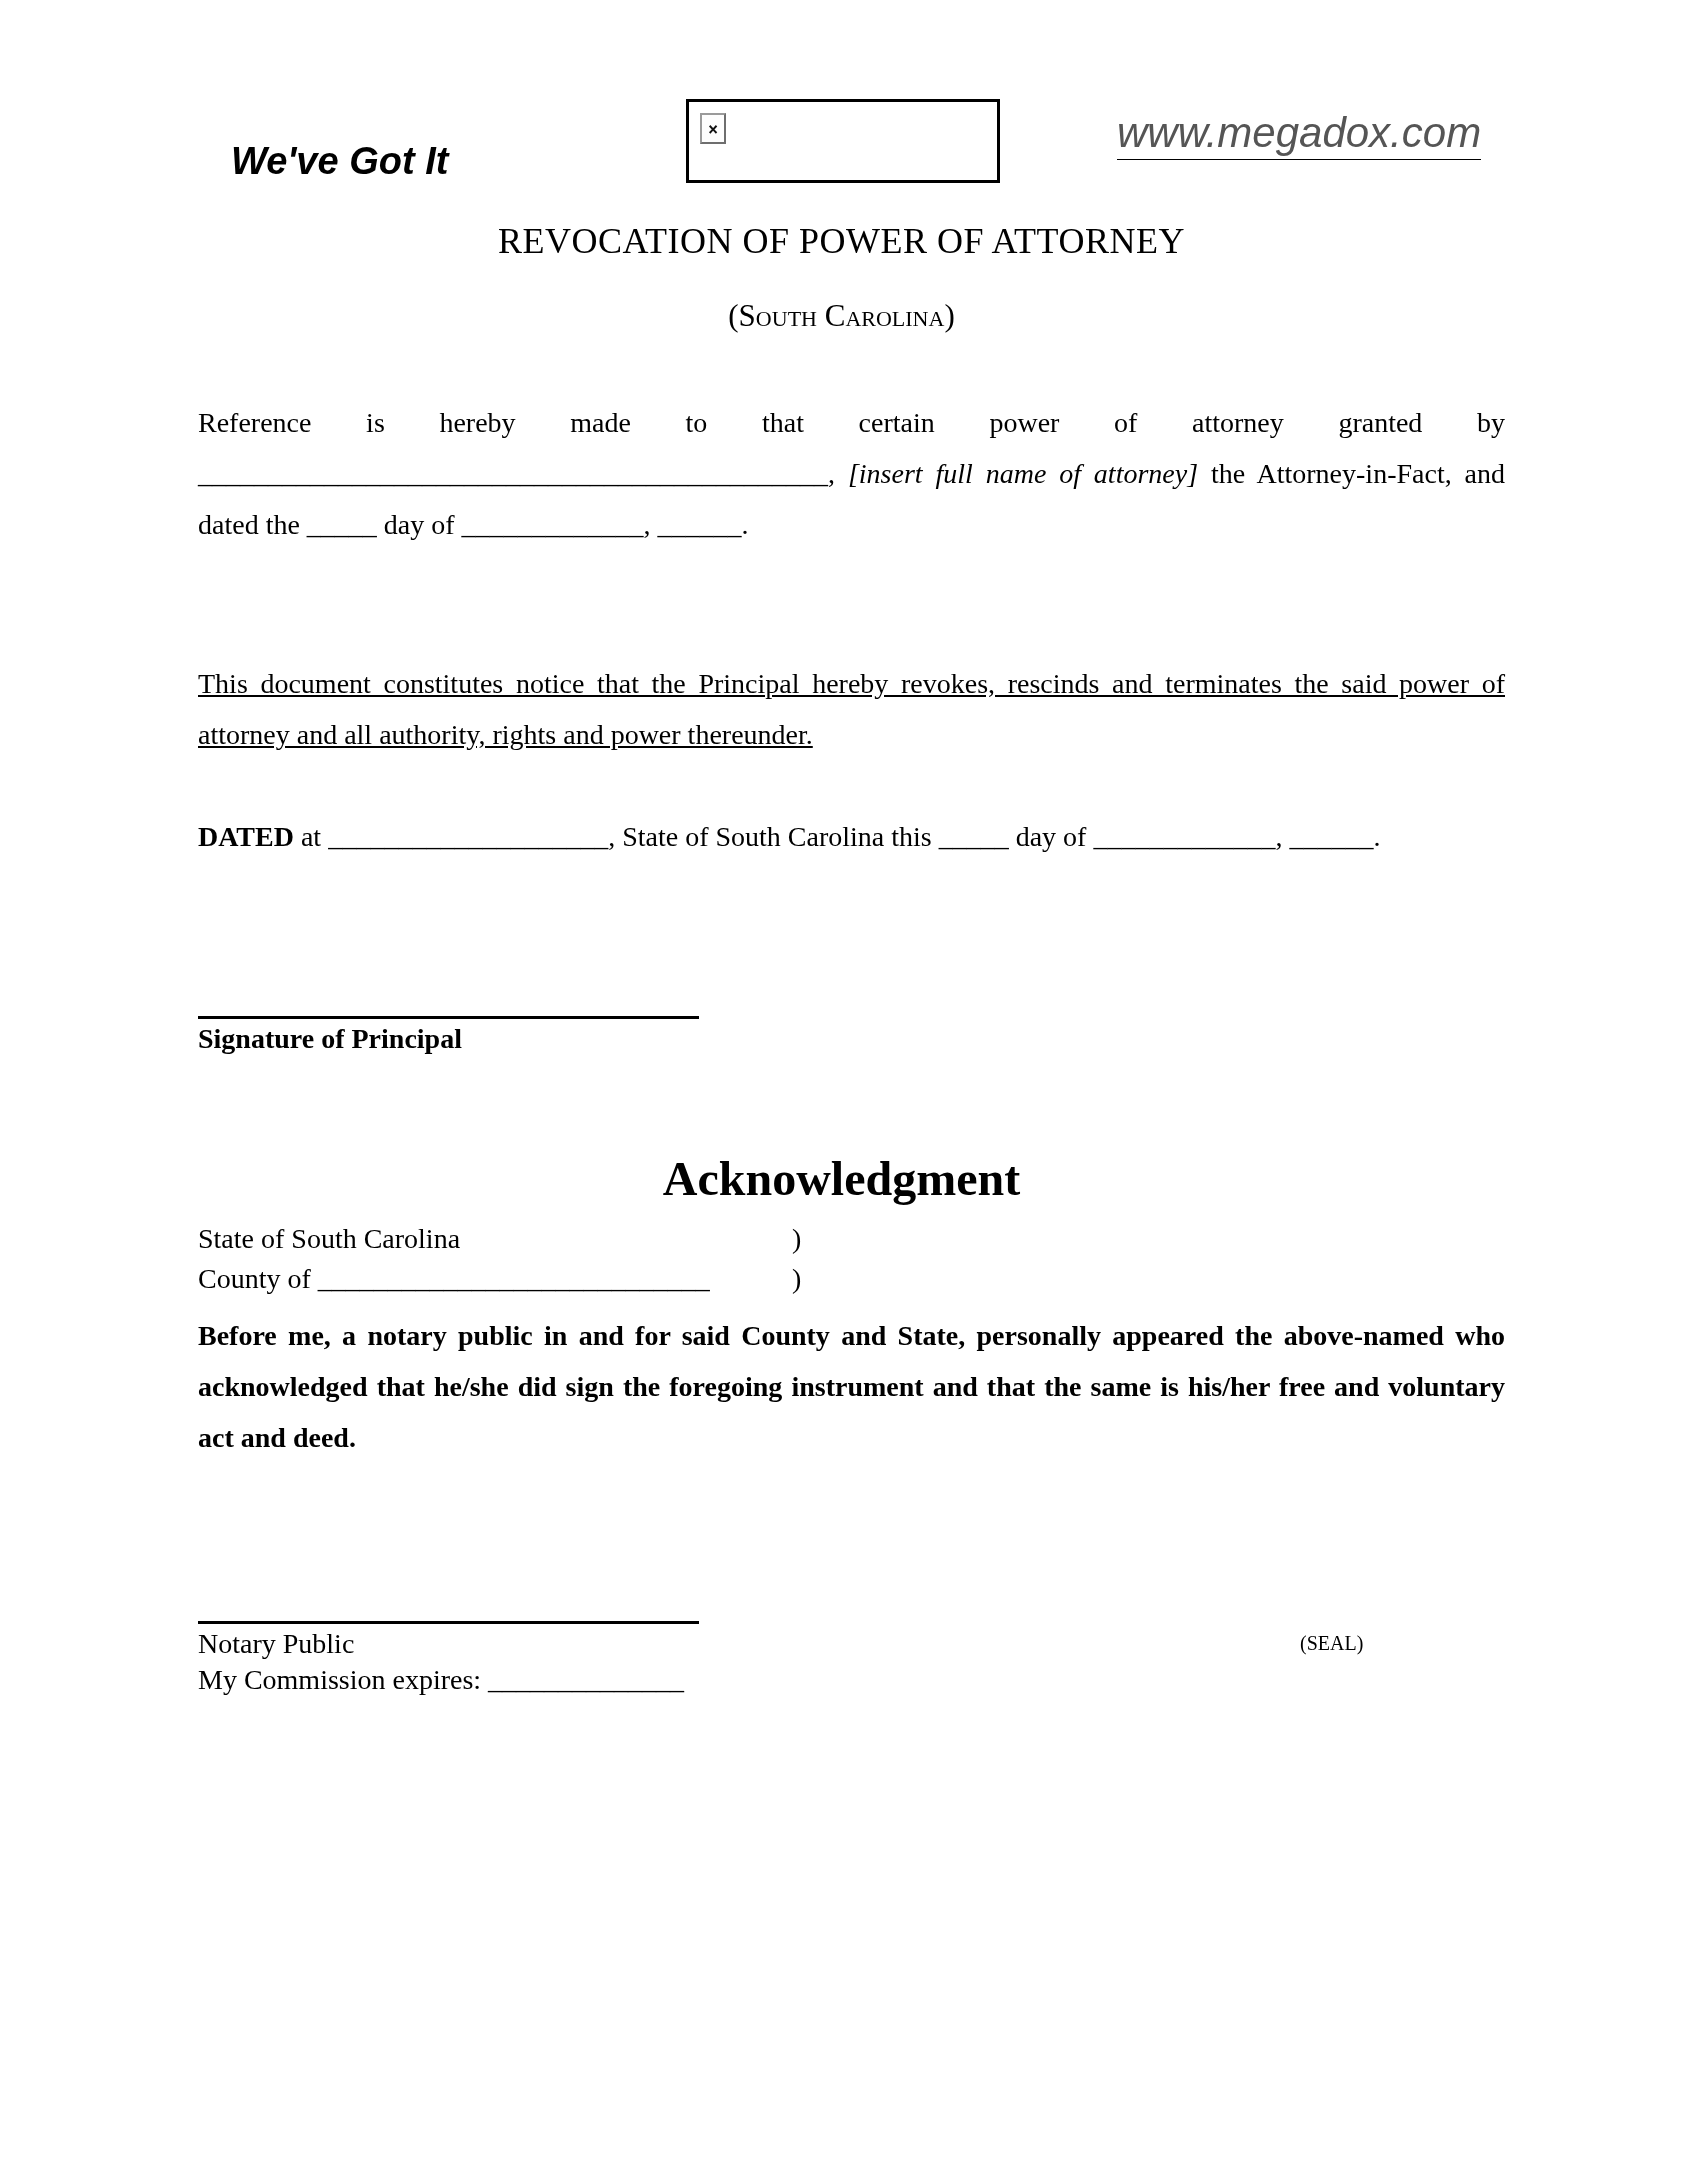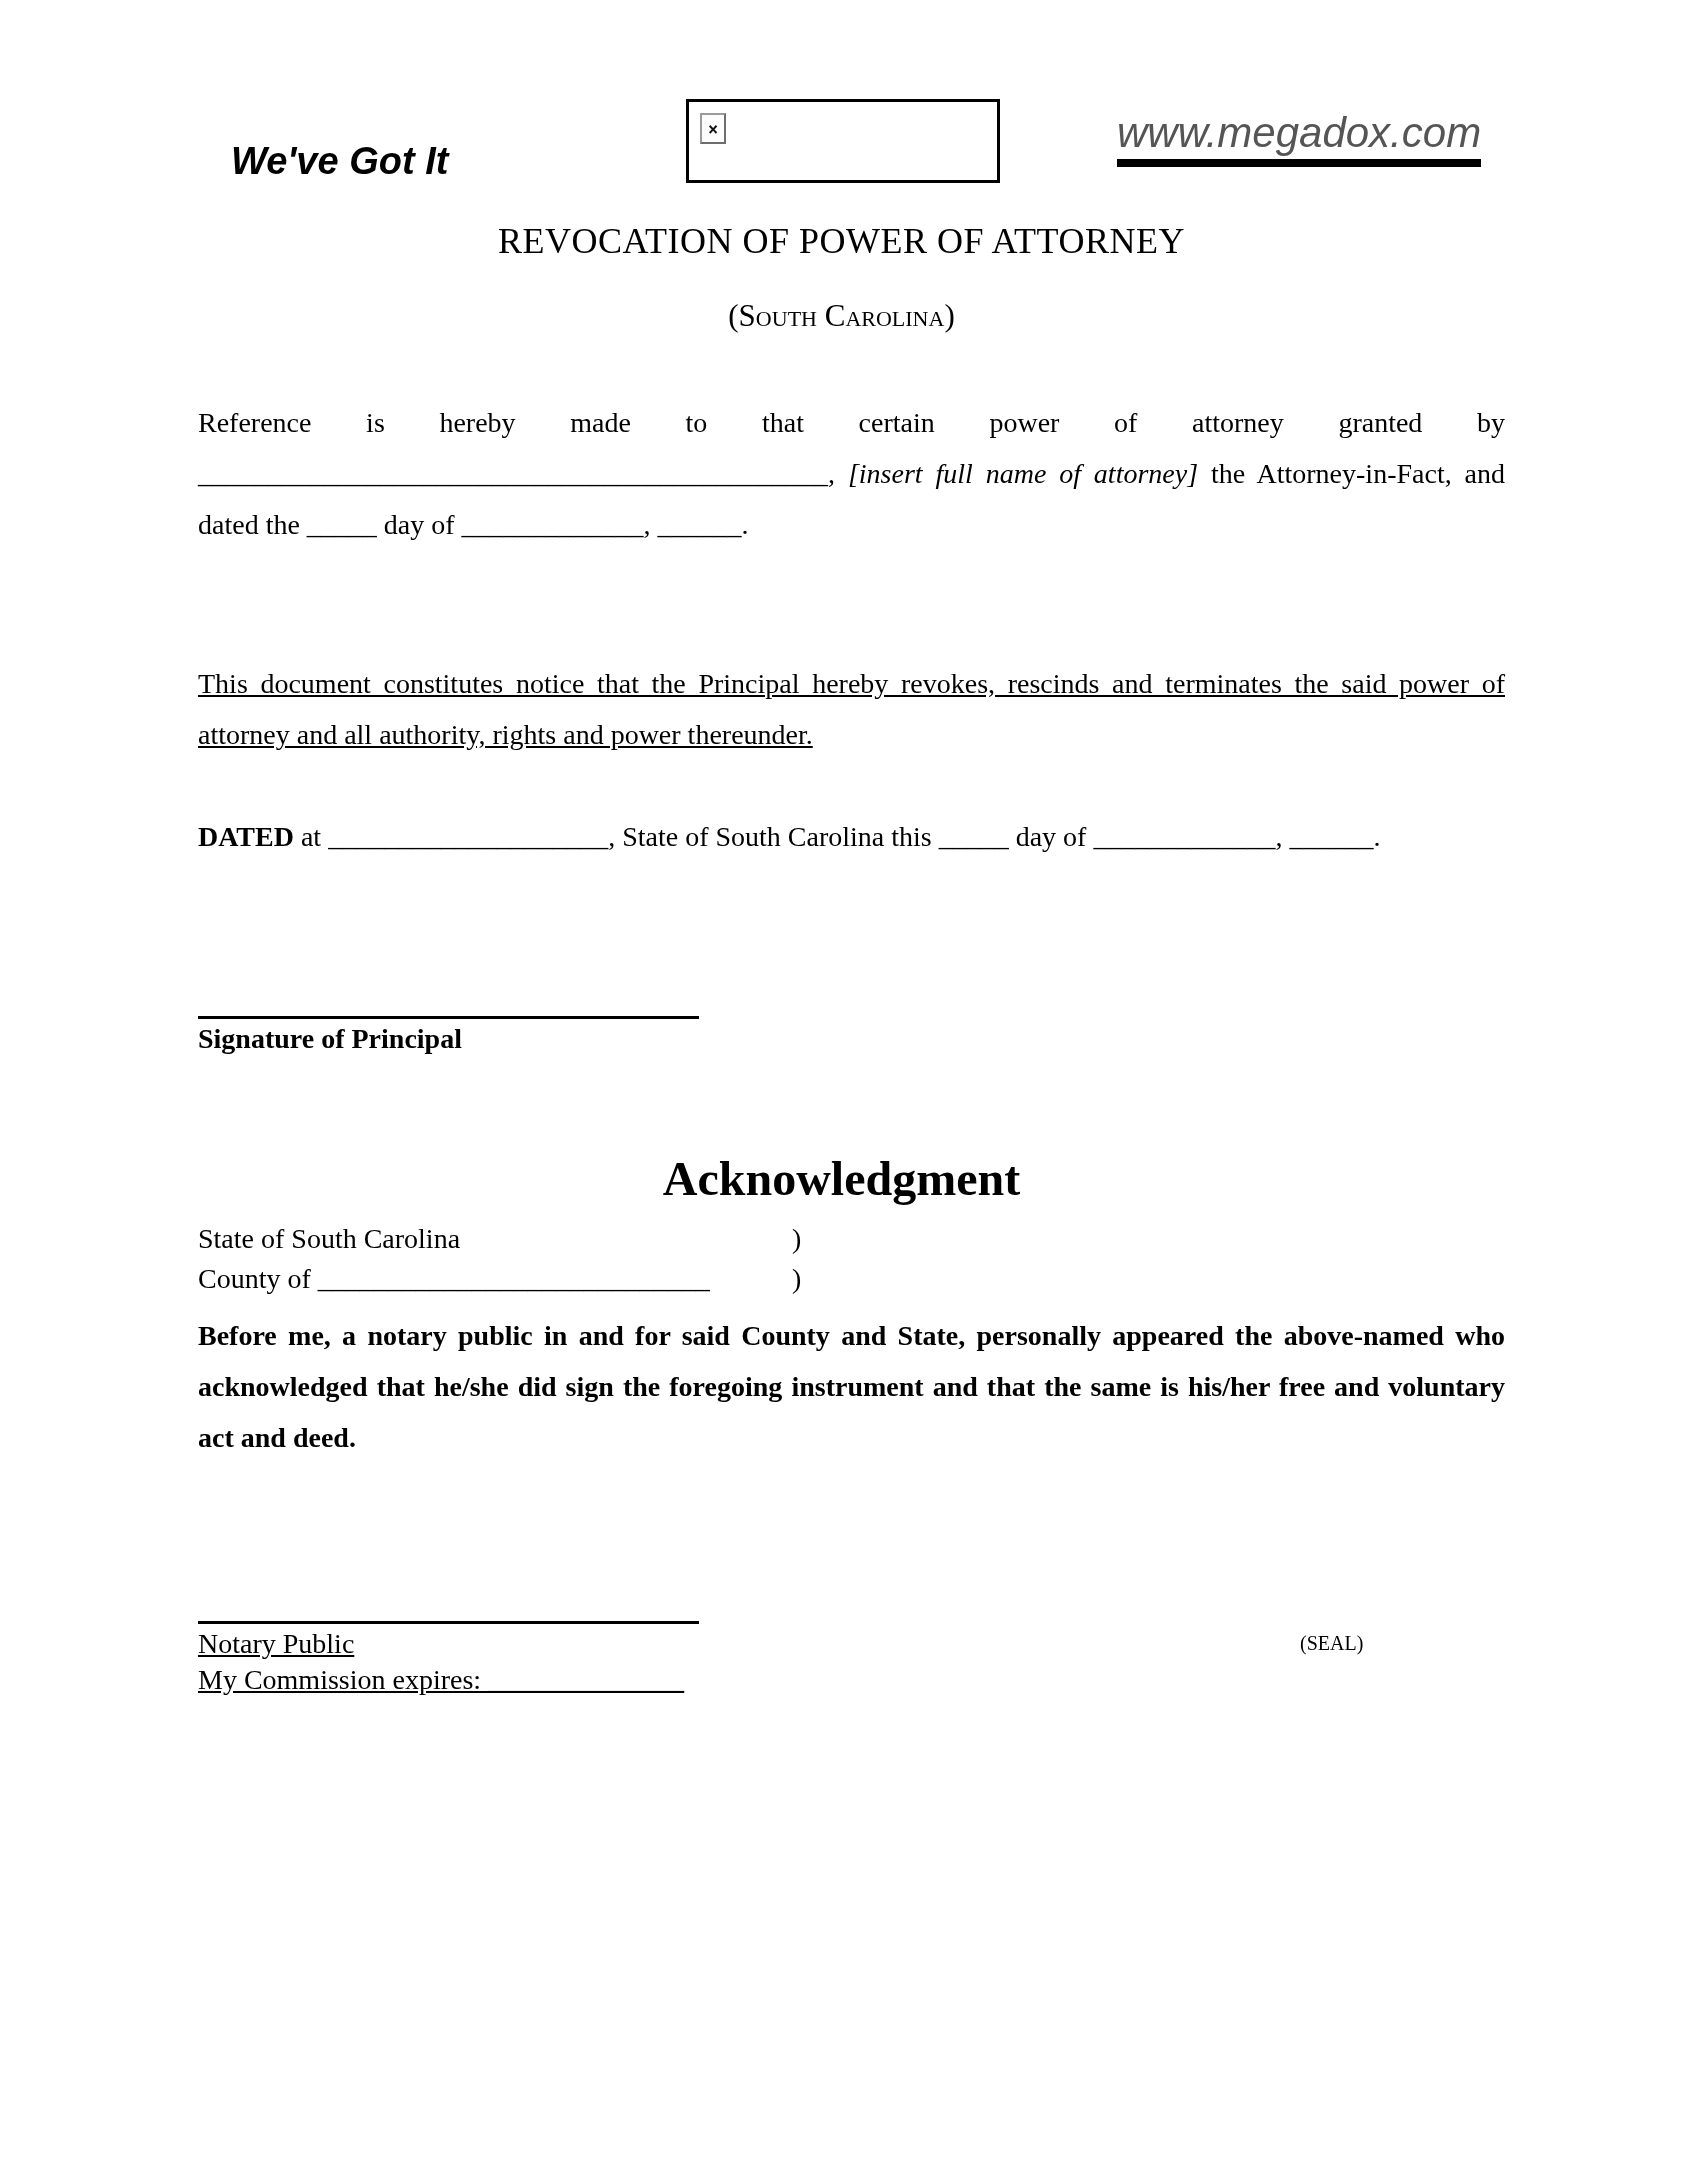--- a/index.html
+++ b/index.html
@@ -34,21 +34,21 @@
     display:flex;align-items:center;justify-content:center;
     font-family:"DejaVu Sans Mono", monospace;
     font-weight:bold;font-size:17px;color:#111;
   }
   .website{
     position:absolute;left:1117px;top:109px;
     font-family:"Liberation Sans", sans-serif;
     font-style:italic;
     font-size:42px;line-height:48px;
     color:#555555;
-    border-bottom:8px solid #000000;
+    border-bottom:1px solid #000000;
     padding-bottom:2px;
     text-decoration:none;
   }
   
   .doc-title{
     position:absolute;left:0;top:220px;width:1683px;
     text-align:center;
     font-size:36px;line-height:42px;
     letter-spacing:0.5px;
   }
@@ -87,21 +87,21 @@
   }
   .sc-row{display:flex;}
   .sc-col1{width:594px;white-space:nowrap;}
   .sc-col2{width:40px;}
   .seal{
     position:absolute;left:1300px;top:1610px;
     font-size:20px;line-height:34px;margin-top:16px;
   }
   .notary-block{
     position:absolute;left:198px;top:1626px;
-    font-size:28px;line-height:36px;white-space:nowrap;text-decoration:underline;
+    font-size:28px;line-height:36px;white-space:nowrap;
   }
   .nowrap{white-space:nowrap;}
 </style>
 </head>
 <body>
 
 <div class="page">
 
   <div class="tagline">We've Got It</div>
 

